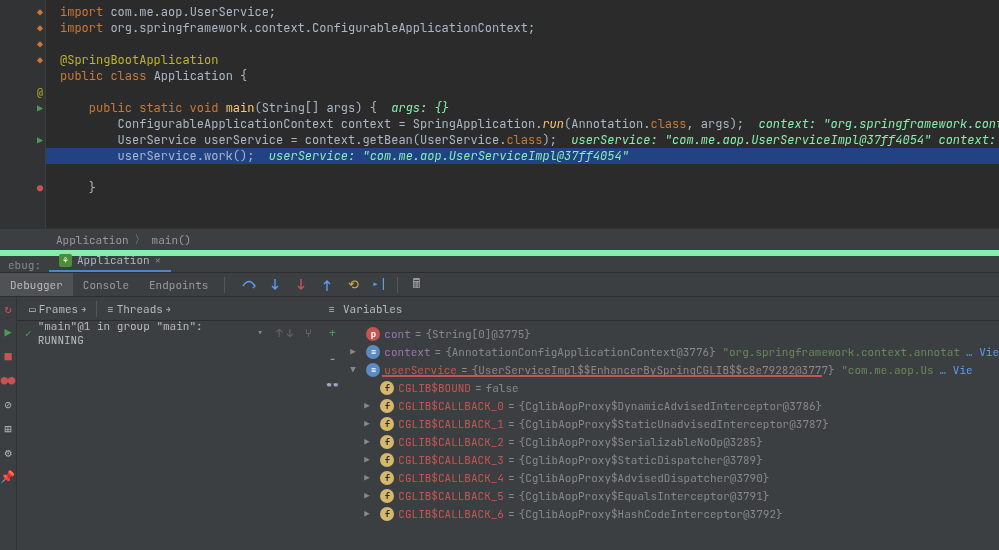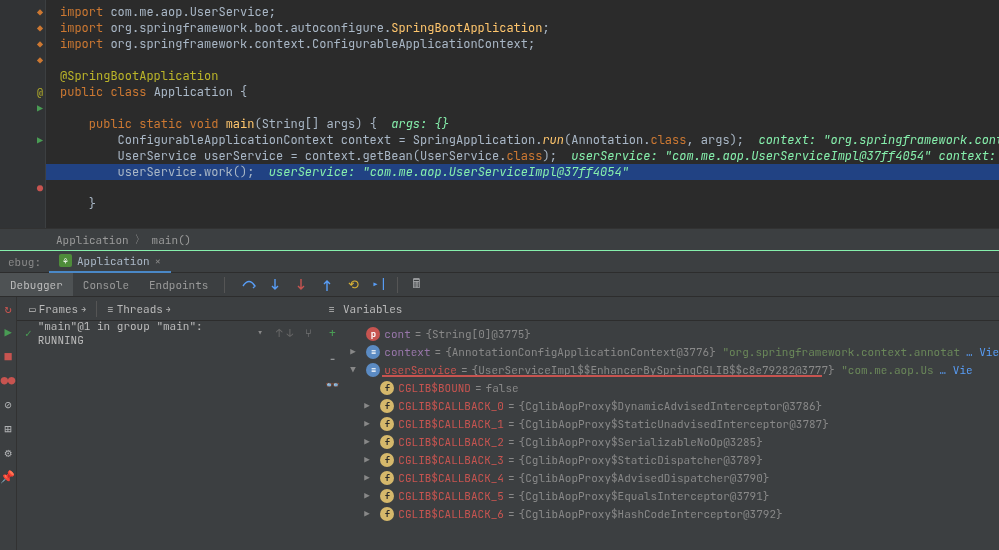--- a/index.html
+++ b/index.html
@@ -7,21 +7,21 @@
 .editor{position:relative;height:228px;background:#2b2b2b;overflow:hidden}
 .gutter{position:absolute;left:0;top:0;width:46px;height:100%;background:#313335;border-right:1px solid #3c3f41}
 .gutter-icons{position:absolute;right:2px;top:0}
 .gutter-ico{height:16px;display:flex;align-items:center;justify-content:center;font-size:10px}
 .code-area{margin-left:46px;padding:4px 0;line-height:16px;white-space:nowrap}
 .line{padding:0 14px;height:16px}
 .line.hl{background:#214283}
 .kw{color:#cc7832}.cls{color:#a9b7c6}.ann{color:#bbb529}.mtd{color:#ffc66d}.cmt{color:#86efac;font-style:italic}.fn{color:#ffc66d}
 .breadcrumb{height:22px;background:#3c3f41;border-top:1px solid #323232;display:flex;align-items:center;padding:0 50px;font-size:11px;color:#999}
 .breadcrumb span{padding:0 6px}
-.debug-header{height:22px;background:#3c3f41;border-top:1px solid #86efac;display:flex;align-items:center;font-size:11px}
+.debug-header{height:22px;background:#3c3f41;border-top:6px solid #86efac;display:flex;align-items:flex-end;font-size:11px}
 .debug-label{padding:0 8px;color:#888}
 .tab{padding:0 10px;height:22px;display:flex;align-items:center;gap:5px;border-bottom:2px solid transparent}
 .tab.active{border-bottom-color:#4a88c7}
 .tab-ico{width:13px;height:13px;background:#4e8c3a;border-radius:2px;display:inline-flex;align-items:center;justify-content:center;color:#fff;font-size:9px}
 .tab-close{color:#888;cursor:pointer}
 .debug-tabs{height:24px;background:#3c3f41;display:flex;align-items:center;border-top:1px solid #2d2d2d;font-size:11px}
 .dtab{padding:3px 10px;height:23px;display:flex;align-items:center;background:#4e5254;color:#bbb}
 .dtab.inactive{background:transparent;color:#999}
 .toolbar-icons{display:flex;align-items:center;padding:0 10px;gap:10px}
 .tico{width:16px;height:16px;display:flex;align-items:center;justify-content:center;color:#afb1b3;cursor:pointer;font-size:13px}
@@ -76,21 +76,20 @@
       <div class="gutter-ico" style="color:#499c54">▶</div>
       <div class="gutter-ico"></div>
       <div class="gutter-ico" style="color:#499c54">▶</div>
       <div class="gutter-ico"></div>
       <div class="gutter-ico"></div>
       <div class="gutter-ico" style="color:#c75450">●</div>
     </div>
   </div>
   <div class="code-area">
     <div class="line"><span class="kw">import</span> <span>com.me.aop</span>.<span class="cls">UserService</span>;</div>
-    <div class="line"><span class="kw">import</span> <span>org.springframework.boot.autoconfigure</span>.<span class="fn">SpringBootApplication</span>;</div>
     <div class="line"><span class="kw">import</span> <span>org.springframework.context</span>.<span class="cls">ConfigurableApplicationContext</span>;</div>
     <div class="line"></div>
     <div class="line"><span class="ann">@SpringBootApplication</span></div>
     <div class="line"><span class="kw">public</span> <span class="kw">class</span> <span class="cls">Application</span> {</div>
     <div class="line"></div>
     <div class="line">&nbsp;&nbsp;&nbsp;&nbsp;<span class="kw">public static void</span> <span class="mtd">main</span><span>(String[] args) {</span>&nbsp;&nbsp;<span class="cmt">args: {}</span></div>
     <div class="line">&nbsp;&nbsp;&nbsp;&nbsp;&nbsp;&nbsp;&nbsp;&nbsp;<span>ConfigurableApplicationContext context = SpringApplication.</span><span class="fn" style="font-style:italic">run</span><span>(Annotation.</span><span class="kw">class</span><span>, args);</span>&nbsp;&nbsp;<span class="cmt">context: "org.springframework.context.annotation.Annotation</span></div>
     <div class="line">&nbsp;&nbsp;&nbsp;&nbsp;&nbsp;&nbsp;&nbsp;&nbsp;<span>UserService userService = context.getBean(UserService.</span><span class="kw">class</span><span>);</span>&nbsp;&nbsp;<span class="cmt">userService: "com.me.aop.UserServiceImpl@37ff4054"  context: "org.springframework.cont</span></div>
     <div class="line hl">&nbsp;&nbsp;&nbsp;&nbsp;&nbsp;&nbsp;&nbsp;&nbsp;<span>userService.work();</span>&nbsp;&nbsp;<span class="cmt">userService: "com.me.aop.UserServiceImpl@37ff4054"</span></div>
     <div class="line"></div>

